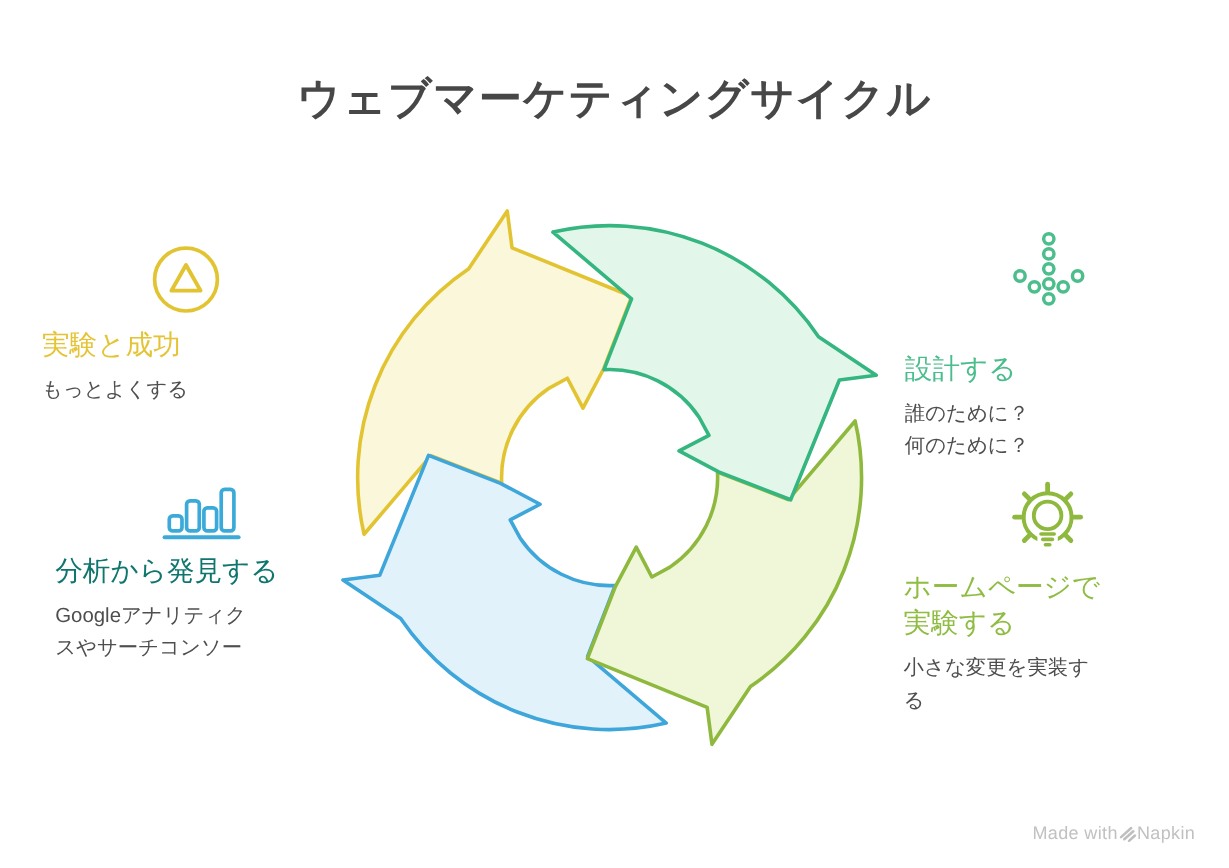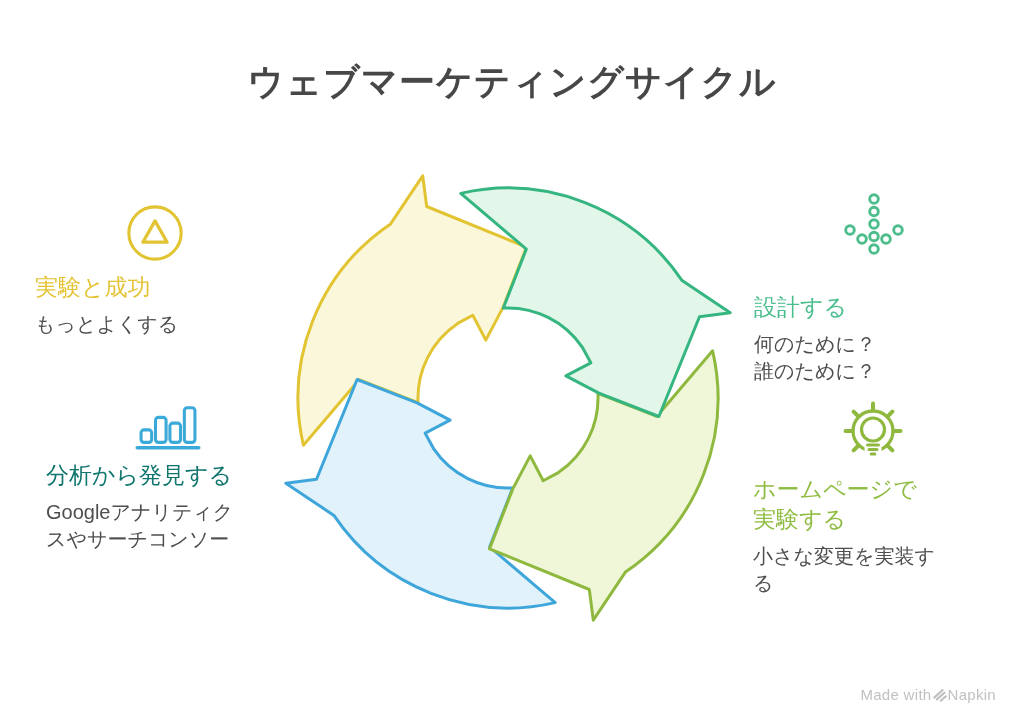--- a/index.html
+++ b/index.html
@@ -10,21 +10,21 @@
   }
   .title{
     position:absolute;top:58px;left:0;width:1024px;text-align:center;
     font-size:36px;font-weight:bold;color:#474747;letter-spacing:1px;
     margin:0;
   }
   .cycle-svg{position:absolute;left:258px;top:148px;width:500px;height:500px;}
   .step{position:absolute;text-align:left;}
   .step .icon-wrap{display:block;margin:0 auto;}
   .heading{font-size:23px;line-height:30px;margin-top:8px;white-space:nowrap;}
-  .body-text{font-size:20px;line-height:27px;color:#4E4E4E;margin-top:9px;}
+  .body-text{font-size:17px;line-height:27px;color:#4E4E4E;margin-top:9px;}
   .body-text span{display:block;white-space:nowrap;}
   .c-yellow{color:#E4C335;}
   .c-green{color:#4ABD8C;margin-top:32px;}
   .c-lime{color:#8FBC42;}
   .c-blue{color:#0f766e;}
   .i-yellow{stroke:#E2C432;}
   .i-green{stroke:#4CBE8C;}
   .i-lime{stroke:#8FB93E;}
   .i-blue{stroke:#3BAAD9;}
   .pos-tl{left:35px;top:202px;width:240px;}
@@ -83,22 +83,22 @@
       <circle cx="0" cy="37.5" r="4.3"></circle>
       <circle cx="0" cy="50" r="4.3"></circle>
       <circle cx="-24" cy="31" r="4.3"></circle>
       <circle cx="24" cy="31" r="4.3"></circle>
       <circle cx="-12" cy="40" r="4.3"></circle>
       <circle cx="12" cy="40" r="4.3"></circle>
     </g>
   </svg>
   <div class="heading c-green">設計する</div>
   <div class="body-text">
+    <span>誰のために？</span>
     <span>何のために？</span>
-    <span>誰のために？</span>
   </div>
 </div>
 
 <div class="step pos-br">
   <svg class="icon-wrap i-lime" width="68" height="66" viewBox="-34 -31 68 64" fill="none" stroke-linecap="round">
     <circle cx="0" cy="-1" r="20" stroke-width="3.3"></circle>
     <g stroke-width="4">
       <line x1="20.5" y1="-1" x2="27.5" y2="-1"></line>
       <line x1="-20.5" y1="-1" x2="-27.5" y2="-1"></line>
       <line x1="0" y1="-21.5" x2="0" y2="-28.5"></line>

